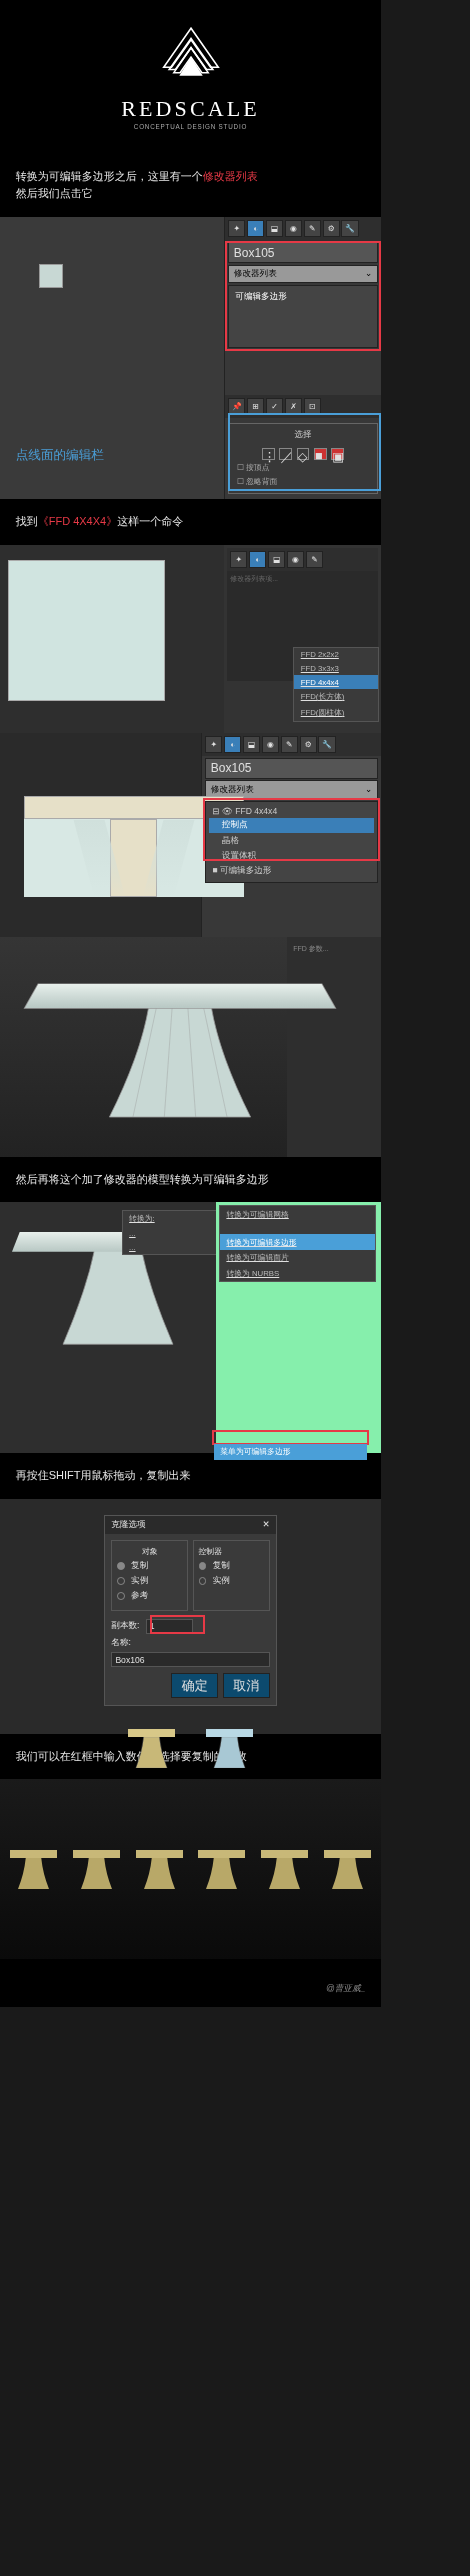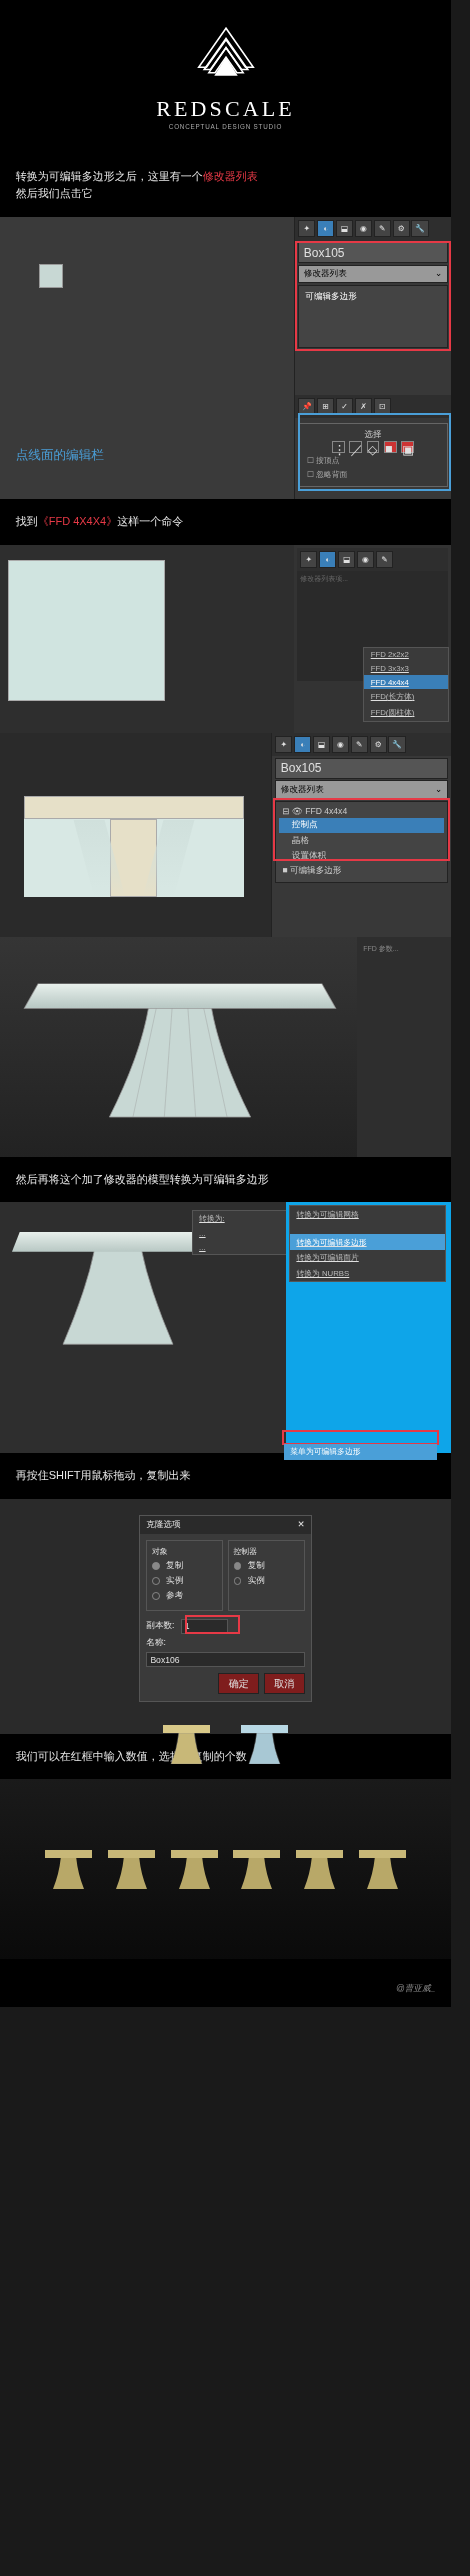--- a/index.html
+++ b/index.html
@@ -2,21 +2,21 @@
 <html style="font-size:12.6px"><head>
 <meta charset="utf-8">
 <style>
 * { margin: 0; padding: 0; box-sizing: border-box; }
 body {
   width: 471px;
   background: #1a1a1a;
   font-family: "Microsoft YaHei", "PingFang SC", sans-serif;
   color: #e0e0e0;
 }
-.container { width: 451px; }
+.container { width: 381px; }
 
 
 .logo-section {
   background: #000;
   padding: 23.5px 0;
   text-align: center;
 }
 .logo-mark {
   display: inline-block;
   width: 78px;
@@ -126,21 +126,21 @@
 .mod-item.indent { padding-left: 12.6px; }
 .select-section {
   border: 0.8px solid #666;
   margin: 4.7px 3.1px;
   padding: 4.7px 3.1px;
 }
 .select-title {
   text-align: center;
   font-size: 8.6px;
   color: #ccc;
-  margin-bottom: 0;
+  margin-bottom: 7px;
 }
 .select-icons {
   display: flex;
   justify-content: center;
   gap: 4.7px;
 }
 .sel-icon {
   width: 12.6px;
   height: 12.6px;
   border: 0.8px solid #888;
@@ -239,24 +239,24 @@
   padding: 1.6px 3.1px;
   width: 47px;
 }
 .dialog-buttons {
   display: flex;
   gap: 4.7px;
   justify-content: flex-end;
   margin-top: 6.3px;
 }
 .btn {
-  background: #7f1d1d;
+  background: #0c4a6e;
   border: 0.8px solid #222;
   padding: 2.4px 9.4px;
-  font-size: 10px;
+  font-size: 13px;
 }
 
 
 .small-shape {
   width: 47px;
   height: 39px;
   position: relative;
 }
 .small-shape .top {
   width: 47px;
@@ -450,21 +450,21 @@
         <svg width="204" height="110" viewBox="0 0 260 140" style="margin-top:-6.3px;">
           <path d="M100 0 Q90 50 60 120 L200 120 Q170 50 160 0 Z" fill="#c8d8d4" stroke="#999"></path>
         </svg>
       </div>
       <div class="context-menu" style="position:absolute;right:-7.8px;top:7.8px;width:102px;">
         <div class="context-item">转换为:</div>
         <div class="context-item">...</div>
         <div class="context-item">...</div>
       </div>
     </div>
-    <div style="width:165px;background:#0ea5e9;position:relative;">
+    <div style="width:165px;background:#86efac;position:relative;">
       <div class="context-menu" style="width:157px;margin:3.1px;">
         <div class="context-item">转换为可编辑网格</div>
         <div class="context-item highlighted">转换为可编辑多边形</div>
         <div class="context-item">转换为可编辑面片</div>
         <div class="context-item">转换为 NURBS</div>
       </div>
       <div class="redbox" style="bottom:7.8px;right:12px;width:157px;height:15.7px;">
         <div class="context-item highlighted" style="font-size:7.8px;">菜单为可编辑多边形</div>
       </div>
     </div>
@@ -474,21 +474,21 @@
 
   <div class="screenshot" style="height:235px;background:#2a2a2a;flex-direction:column;">
     <div style="display:flex;justify-content:center;padding:15.7px;">
       <div class="dialog">
         <div class="dialog-title">
           <span>克隆选项</span>
           <span>✕</span>
         </div>
         <div class="dialog-body">
           <div style="display:flex;gap:4.7px;">
-            <div class="dialog-group" style="flex:1;">
+            <div class="dialog-group" style="flex:1;text-align:center;">
               <div style="font-size:7.8px;margin-bottom:3.1px;">对象</div>
               <div class="dialog-row">
                   <span class="radio checked"></span>
                   <span>复制</span>
                 </div>
               <div class="dialog-row">
                   <span class="radio"></span>
                   <span>实例</span>
                 </div>
               <div class="dialog-row">

